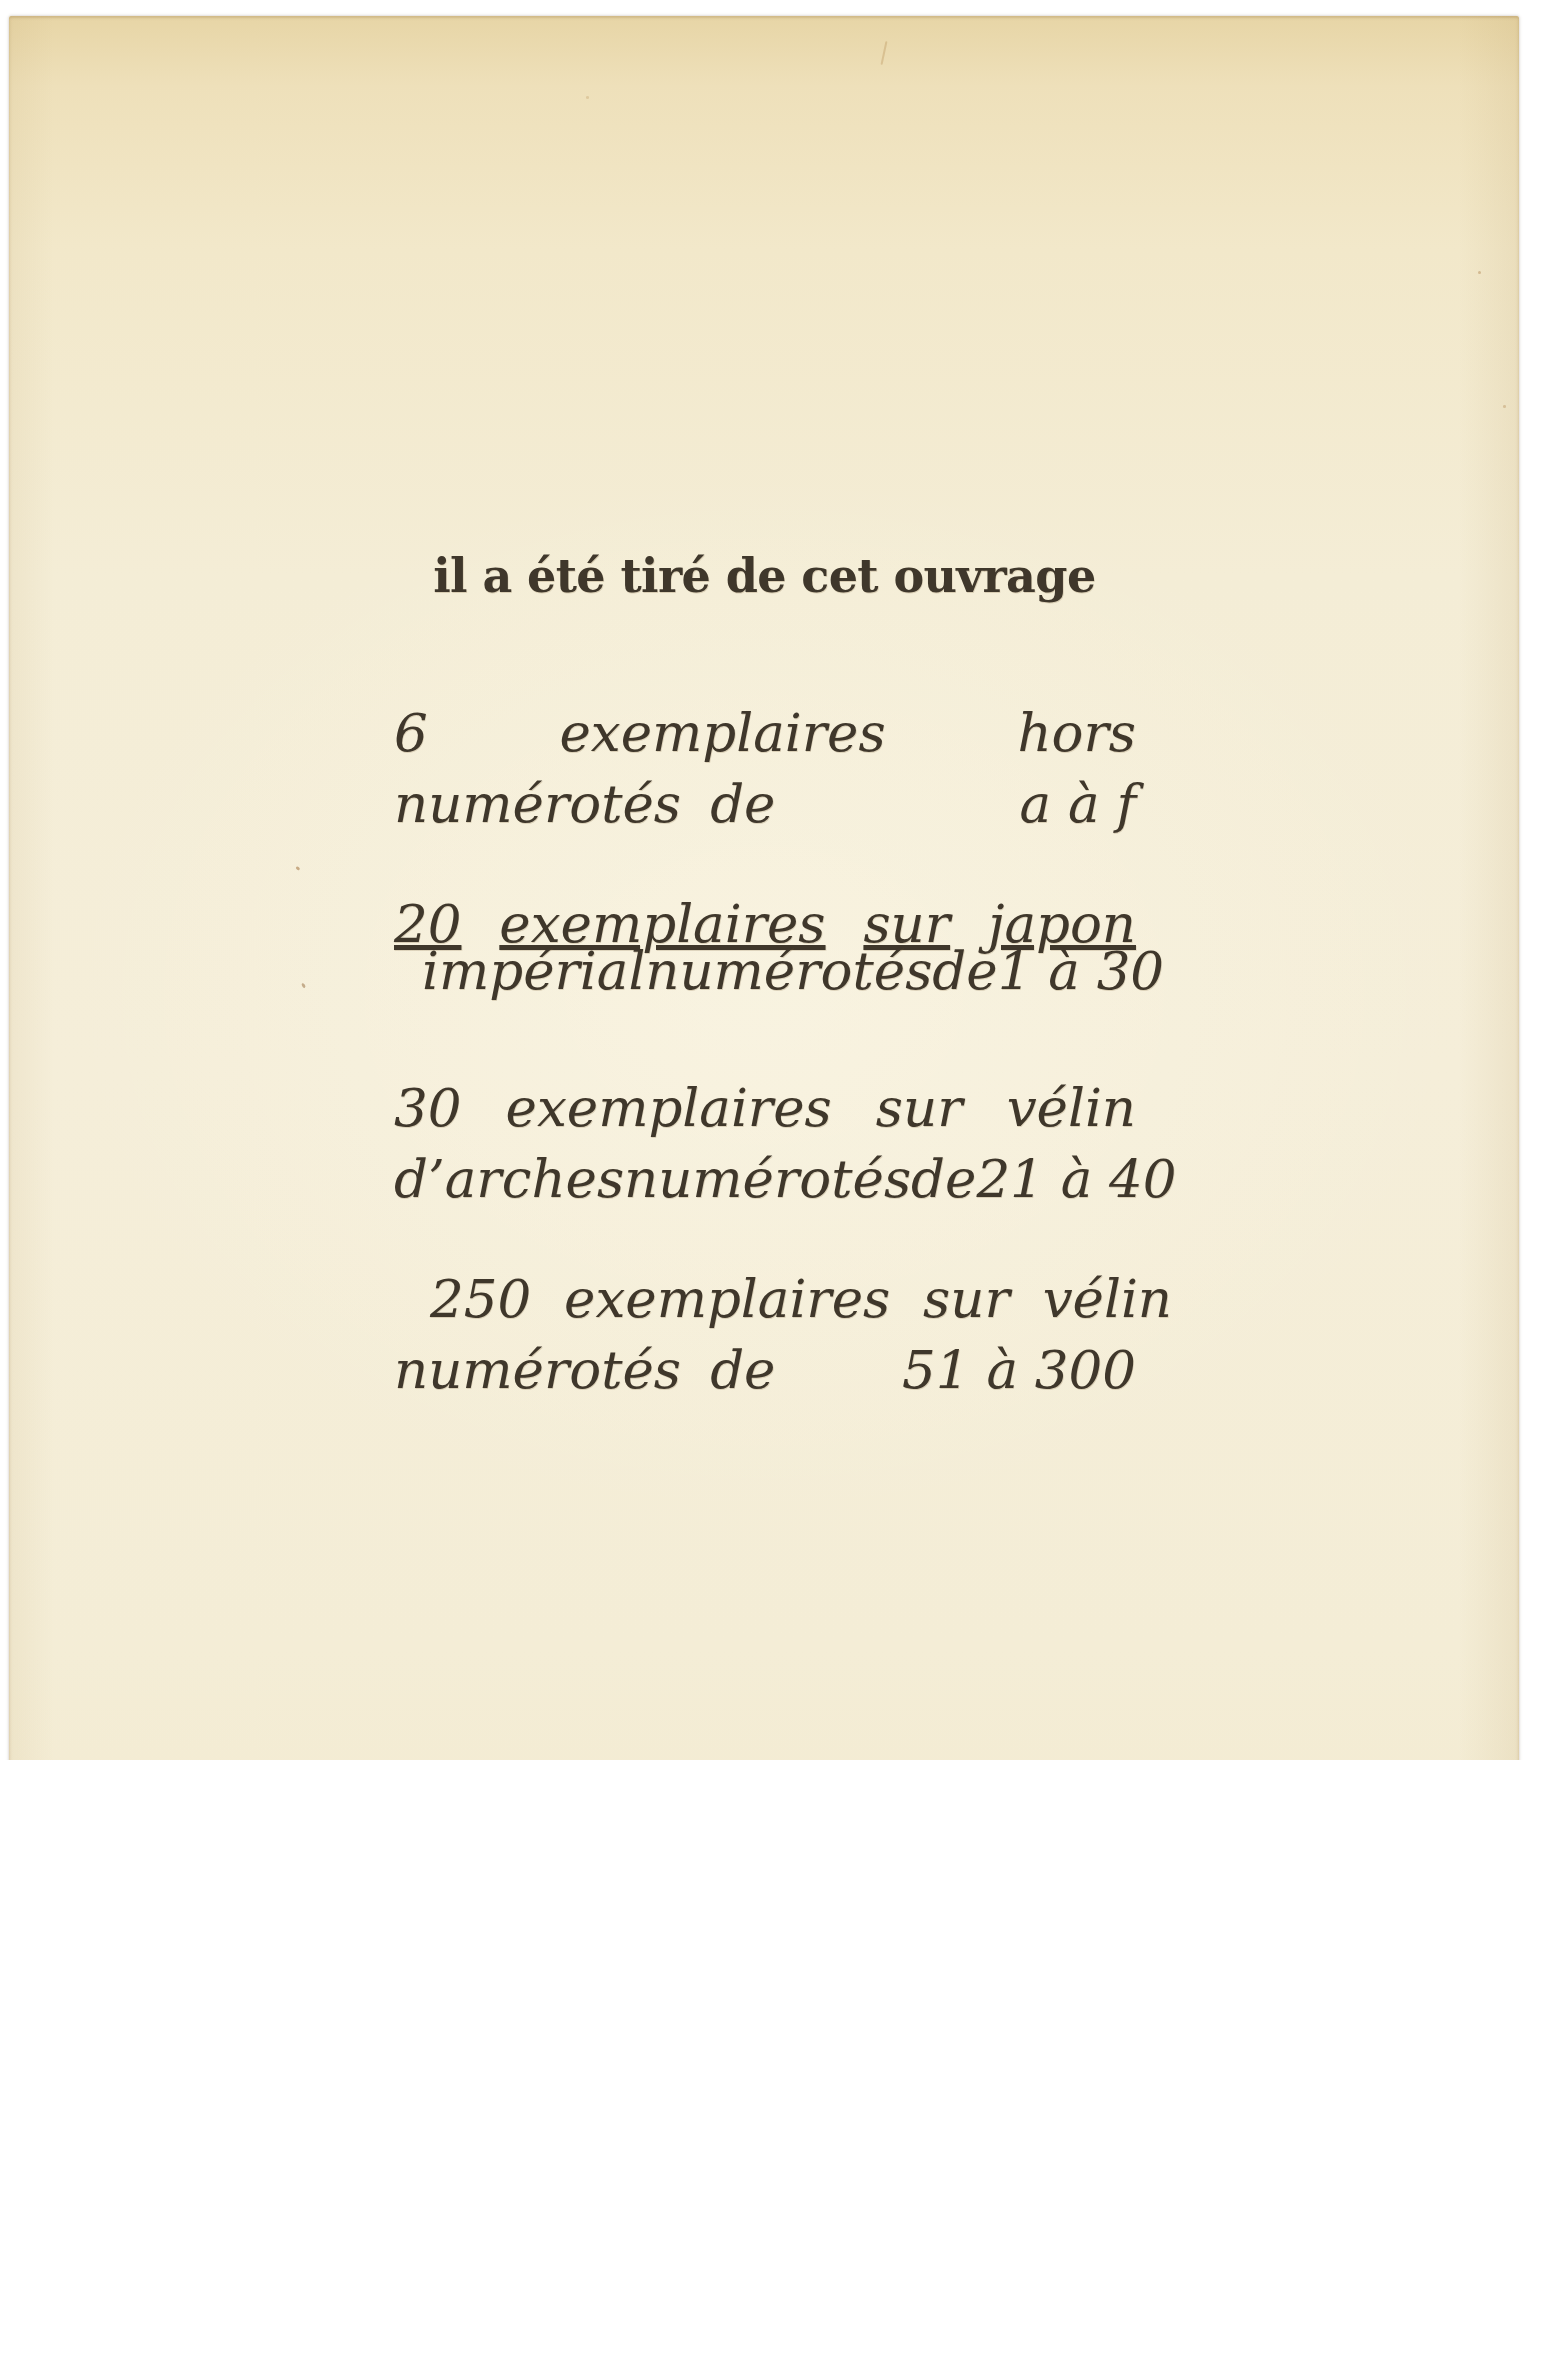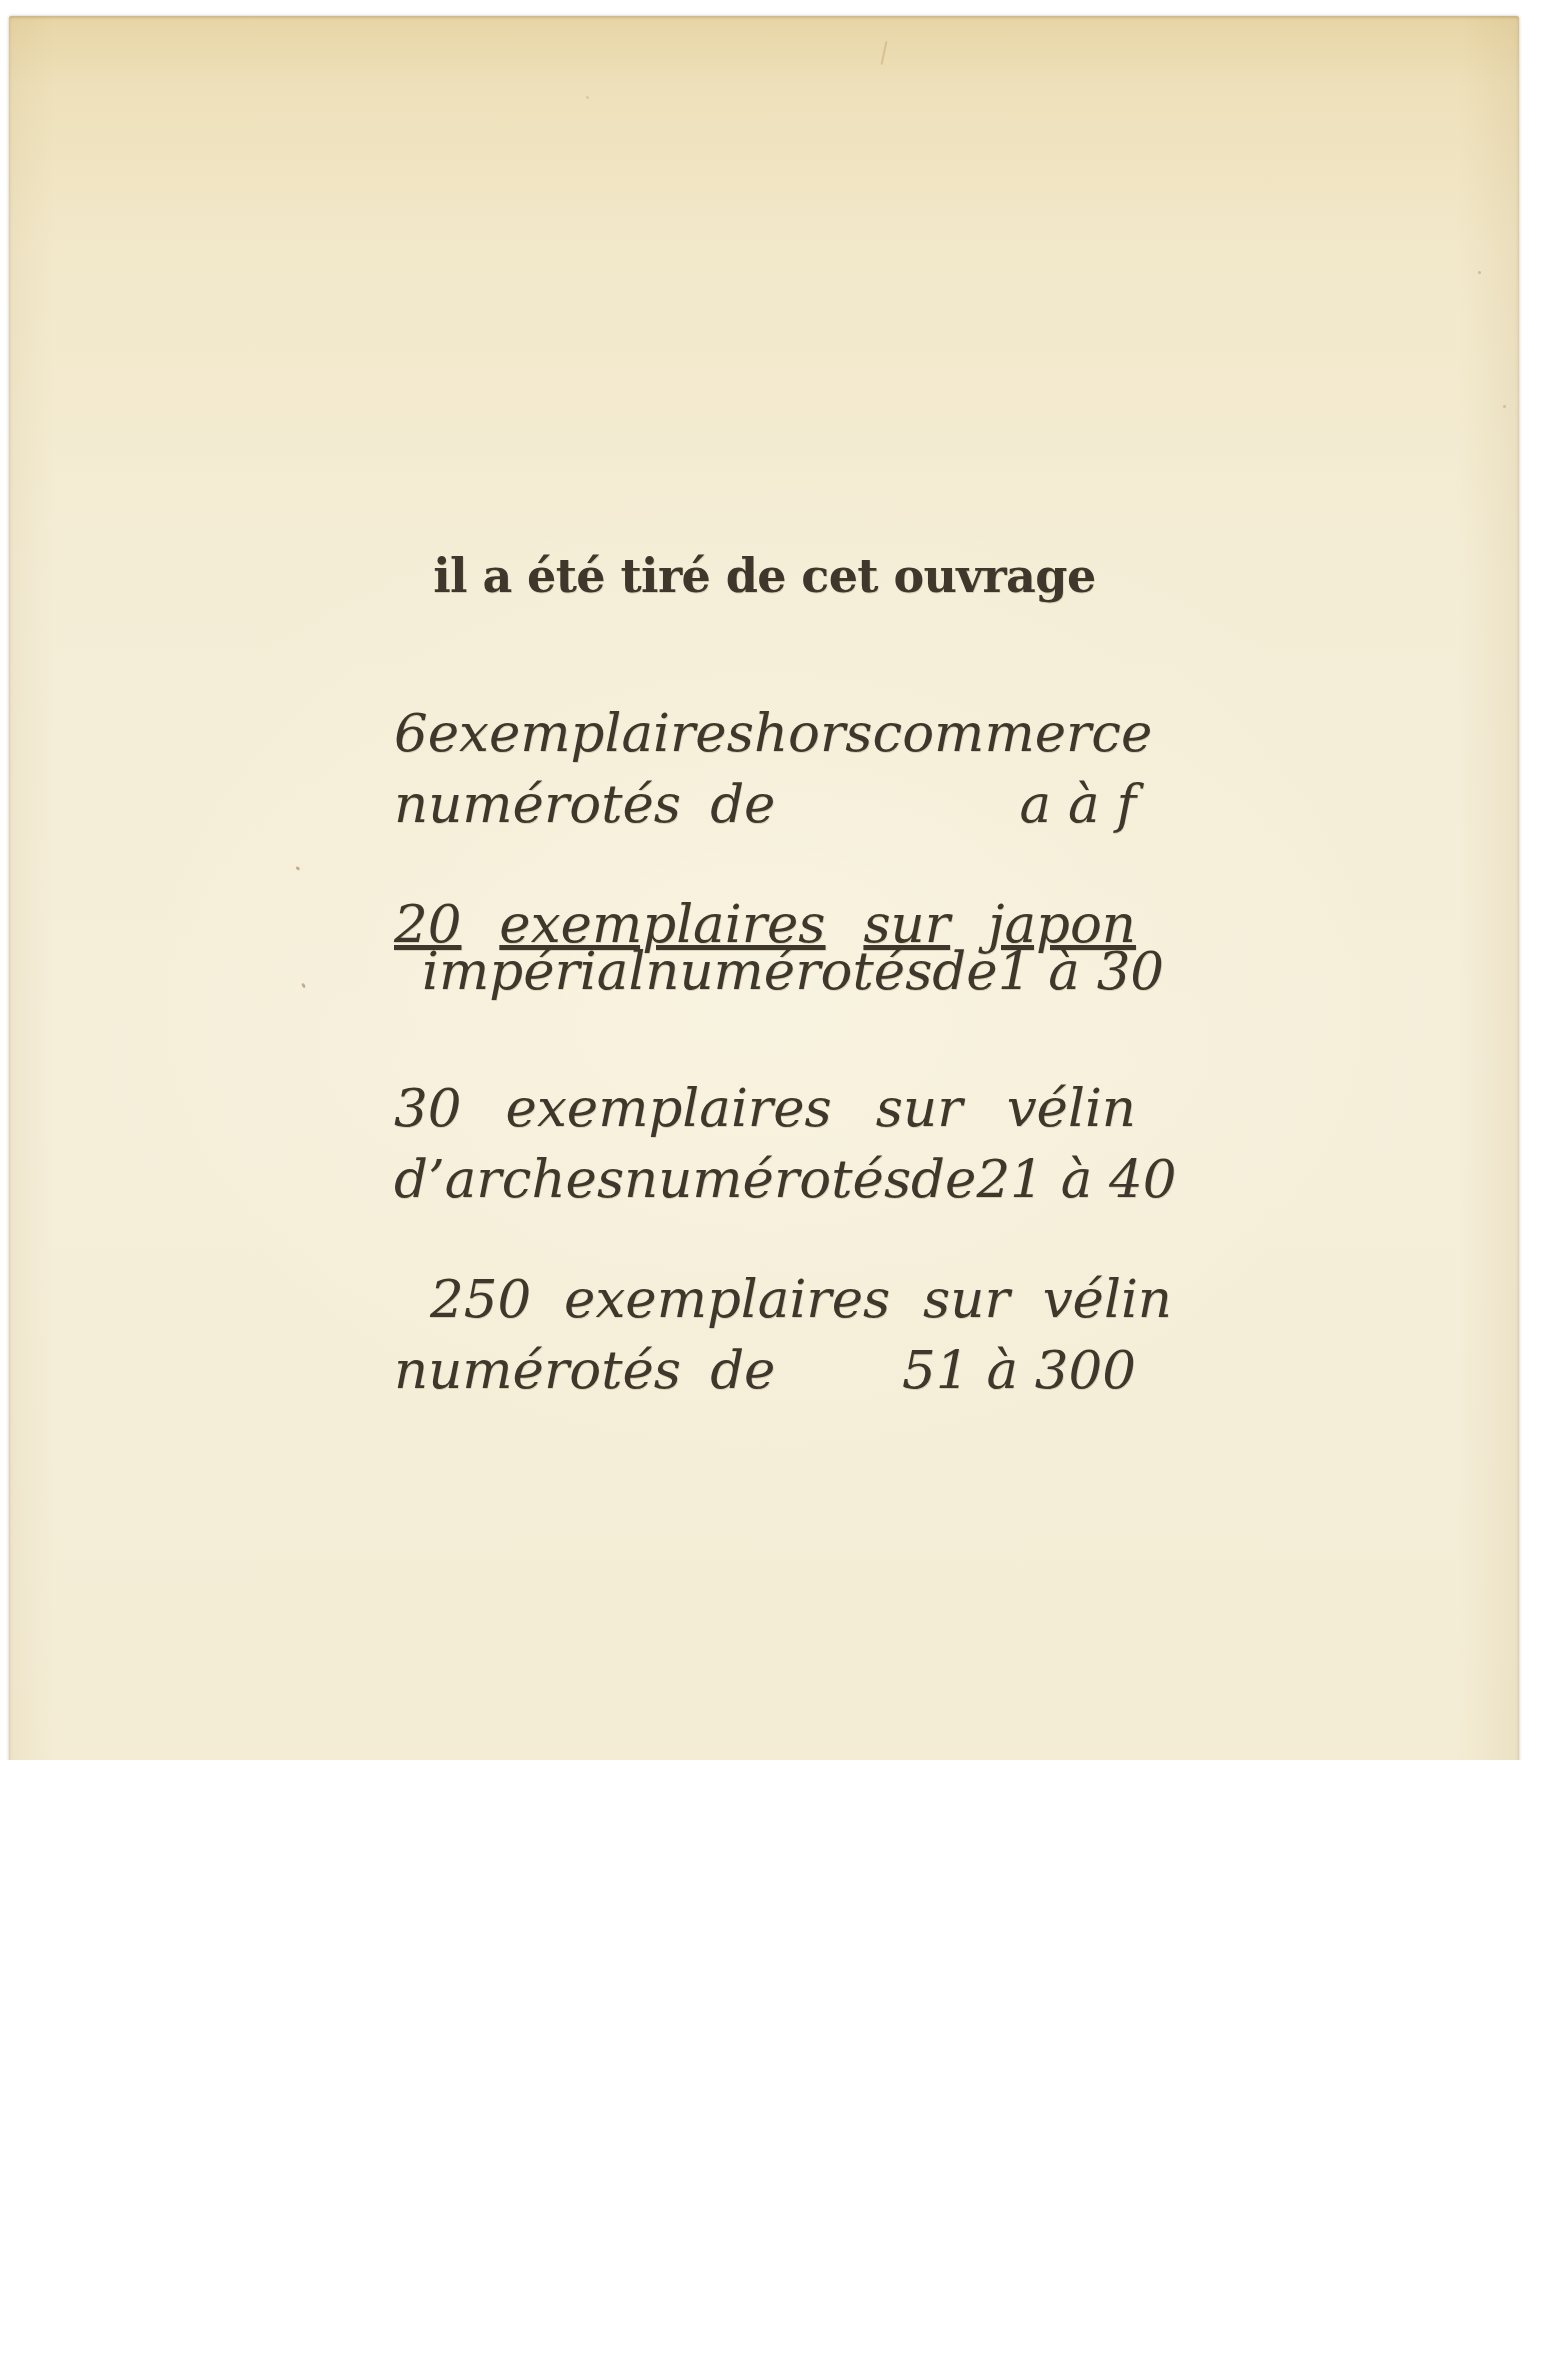--- a/index.html
+++ b/index.html
@@ -81,21 +81,20 @@
     <div class="speck" style="left:1078px; top:2292px; width:2.5px; height:2.5px; background:#a87840; opacity:.3;"></div>
     <div class="speck" style="left:173px; top:2123px; width:3.1px; height:1.9px; background:#b08448; opacity:.25;"></div>
   </div>
 
   <h1 class="title printed">il a été tiré de cet ouvrage</h1>
 
   <div class="tline printed" style="top:706px;">
     <span>6</span>
     <span>exemplaires</span>
     <span>hors</span>
-    <span>commerce</span>
   </div>
   <div class="tline printed" style="top:777px;">
     <span class="group">
       <span>numérotés</span>
       <span>de</span>
     </span>
     <span>a à f</span>
   </div>
 
   <div class="tline printed" style="top:897px;text-decoration:underline;">

